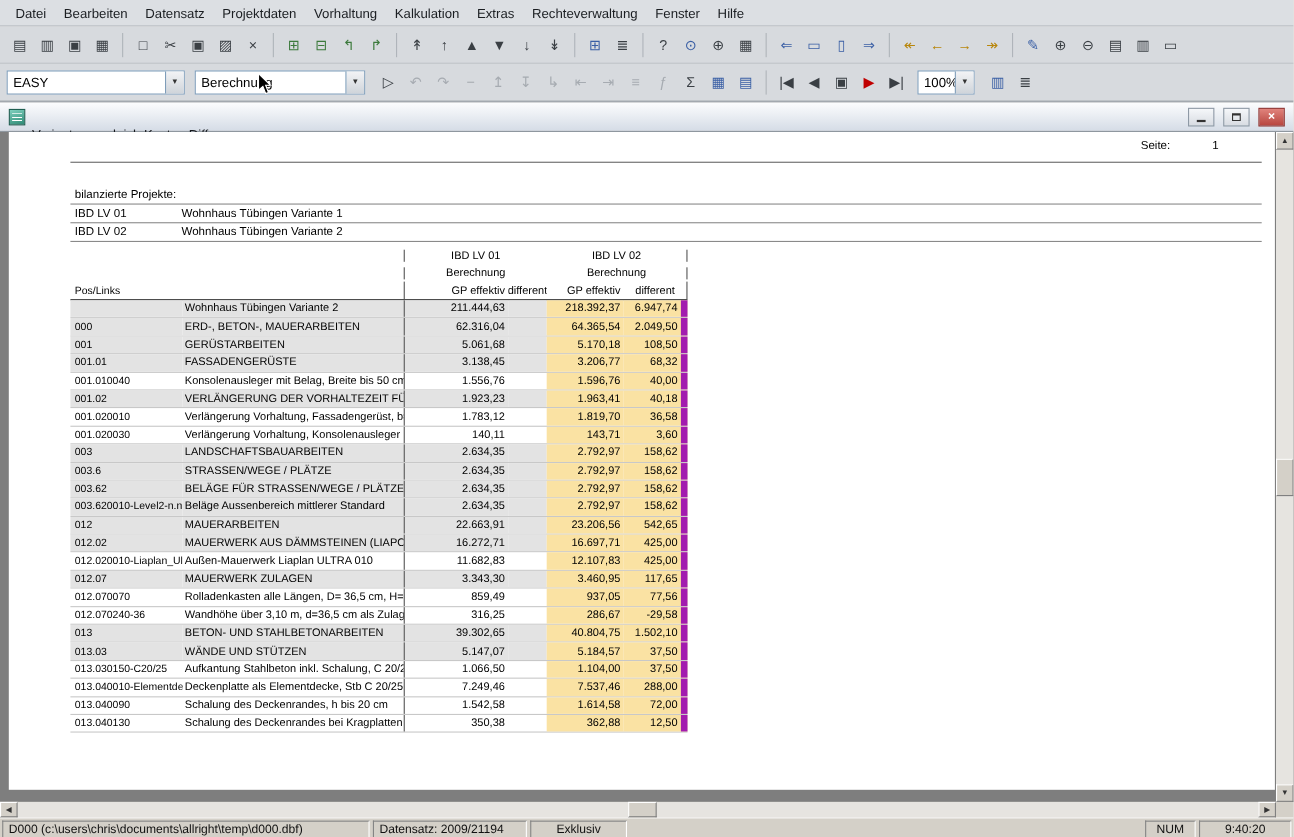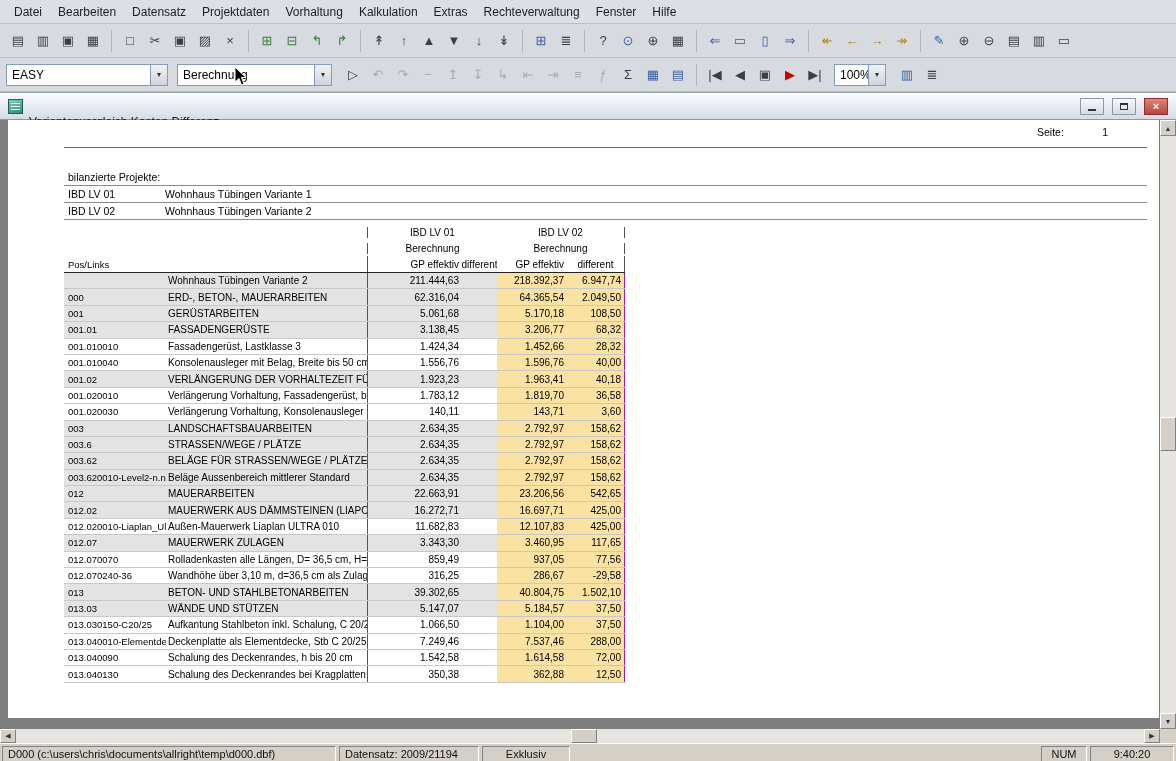--- a/index.html
+++ b/index.html
@@ -86,21 +86,21 @@
 
   .rows { margin-left:56px; width:561px; }
   .trow { display:grid; grid-template-columns:102px 201px 95px 35px 70px 58px;
           height:16.4px; border-bottom:1px solid #C8C8C8; align-items:center; font-size:10px; }
   .trow.shaded .c-pos, .trow.shaded .c-desc, .trow.shaded .c-gp1, .trow.shaded .c-d1 { background:#E3E3E3; }
   .cell { height:100%; display:flex; align-items:center; white-space:nowrap; overflow:hidden; }
   .c-pos { padding-left:4px; font-size:9.5px; }
   .c-desc { padding-left:2px; }
   .c-gp1 { border-left:1px solid #555; }
   .c-gp2, .c-d2 { background:#FAE2A3; }
-  .c-d2 { border-right:1px solid #a21caf; }
+  .c-d2 { border-right:6px solid #a21caf; }
   .num { justify-content:flex-end; padding-right:3px; }
 
   
   .statusbar { height:20px; background:#D4D0C8; border-top:1px solid #FFF;
                display:flex; align-items:center; padding:1px 2px; gap:3px; font-size:11px; color:#111; }
   .panel { border:1px solid; border-color:#848484 #FFF #FFF #848484; height:16px;
            line-height:14px; padding:0 5px; white-space:nowrap; overflow:hidden; }
   .panel.file { width:334px; }
   .panel.rec { width:140px; }
   .panel.mode { width:88px; text-align:center; }
@@ -297,28 +297,20 @@
         </div>
         <div class="trow shaded">
           <div class="cell c-pos">001.01</div>
           <div class="cell c-desc">FASSADENGERÜSTE</div>
           <div class="cell c-gp1 num">3.138,45</div>
           <div class="cell c-d1"></div>
           <div class="cell c-gp2 num">3.206,77</div>
           <div class="cell c-d2 num">68,32</div>
         </div>
         <div class="trow">
-          <div class="cell c-pos">001.010010</div>
-          <div class="cell c-desc">Fassadengerüst, Lastklasse 3</div>
-          <div class="cell c-gp1 num">1.424,34</div>
-          <div class="cell c-d1"></div>
-          <div class="cell c-gp2 num">1.452,66</div>
-          <div class="cell c-d2 num">28,32</div>
-        </div>
-        <div class="trow">
           <div class="cell c-pos">001.010040</div>
           <div class="cell c-desc">Konsolenausleger mit Belag, Breite bis 50 cm</div>
           <div class="cell c-gp1 num">1.556,76</div>
           <div class="cell c-d1"></div>
           <div class="cell c-gp2 num">1.596,76</div>
           <div class="cell c-d2 num">40,00</div>
         </div>
         <div class="trow shaded">
           <div class="cell c-pos">001.02</div>
           <div class="cell c-desc">VERLÄNGERUNG DER VORHALTEZEIT FÜR</div>

